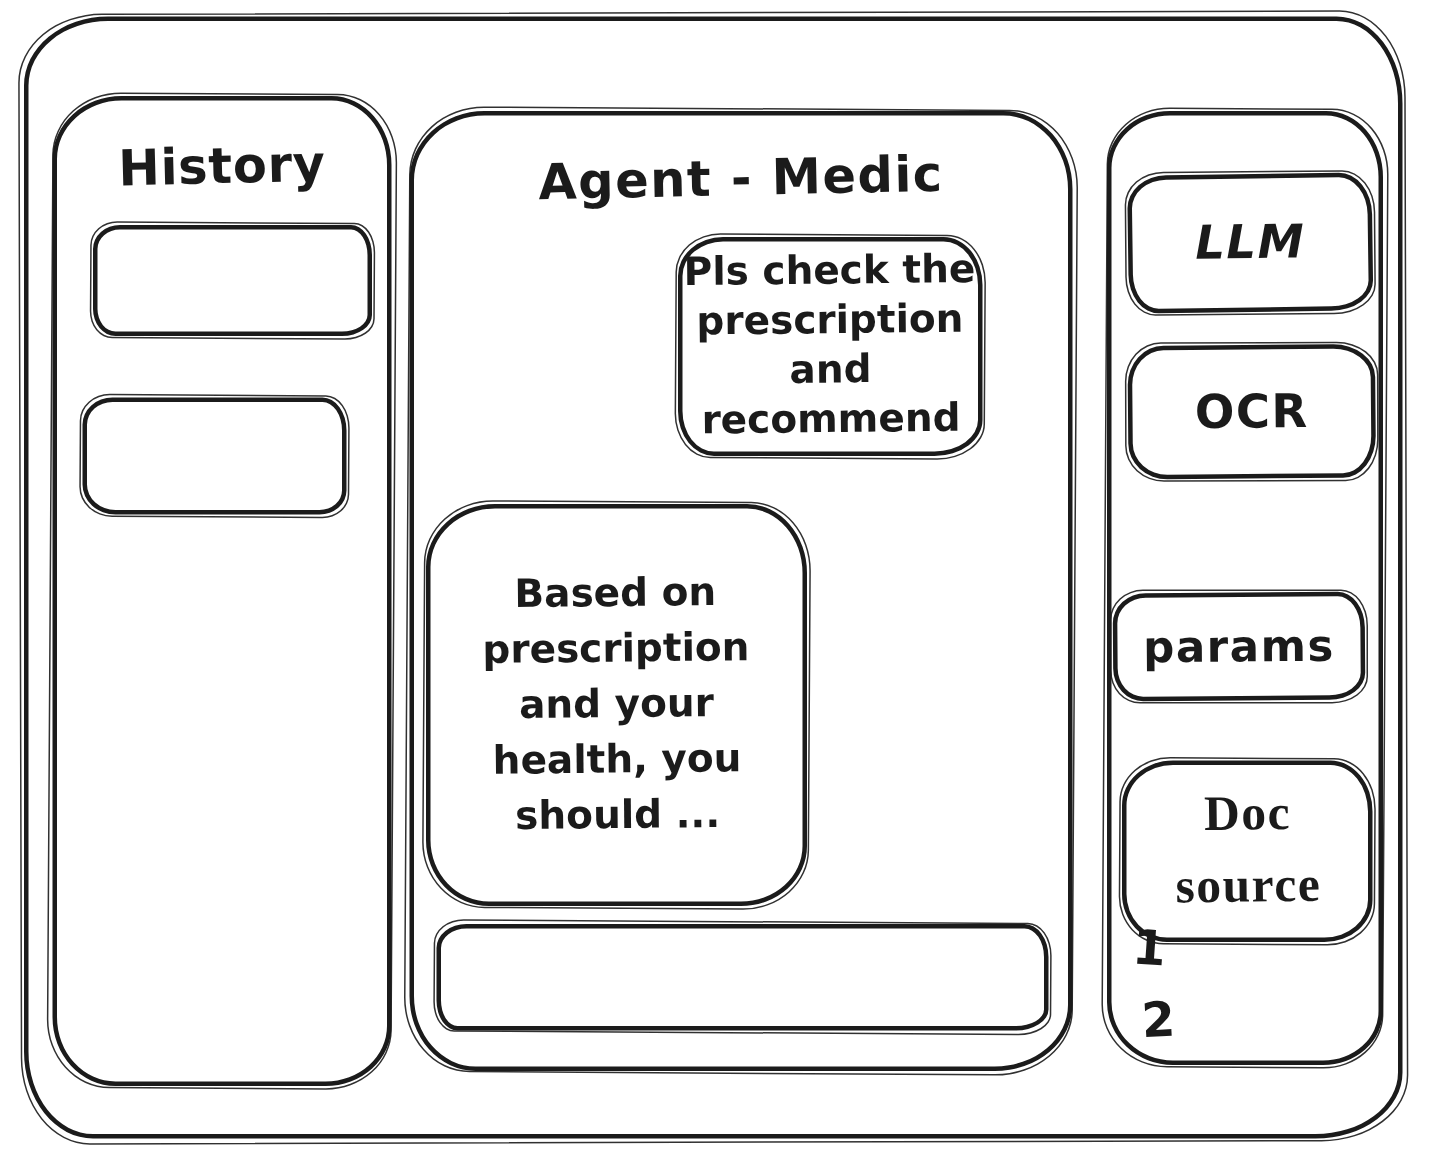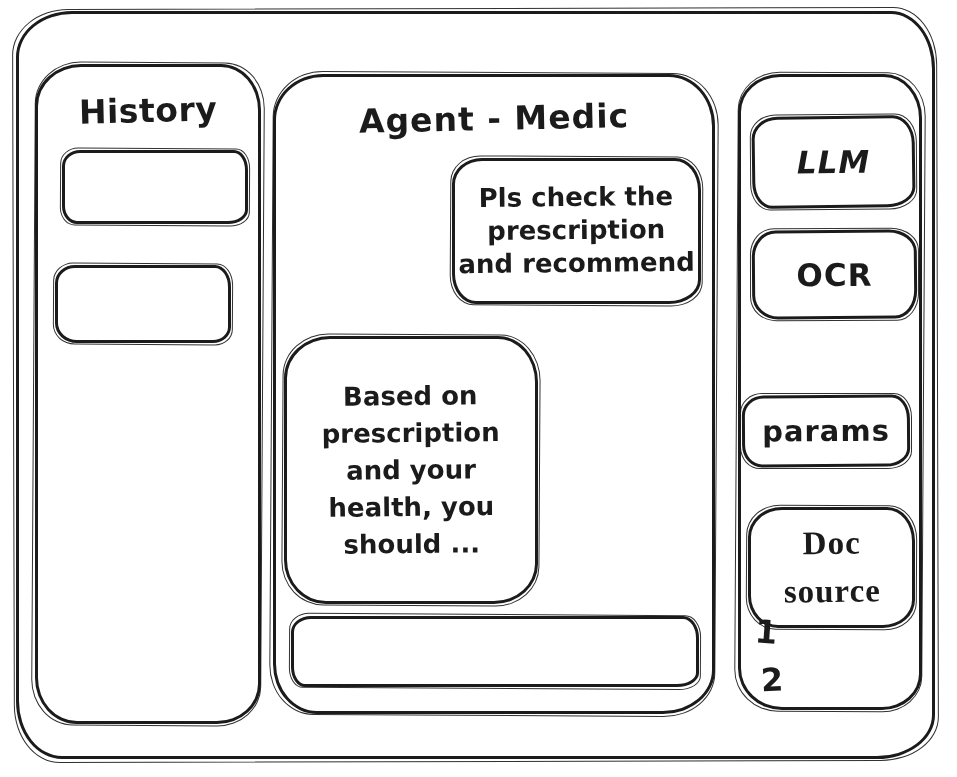--- a/index.html
+++ b/index.html
@@ -63,21 +63,21 @@
     transform: rotate(-1.2deg);
   }
   .bubble {
     display: flex; align-items: center; justify-content: center;
     text-align: center;
     font-size: 26px; font-weight: bold;
     background: #ffffff; border: 3px solid #1b1b1b;
   }
   .bubble span { white-space: pre-line; line-height: 1.27; transform: rotate(-.6deg); }
   .bubble.user {
-    left: 176px; top: 81px; width: 249px; height: 146px;
+    left: 176px; top: 81px; width: 203px; height: 146px;
     border-radius: 30px 26px 32px 24px / 26px 32px 24px 30px;
   }
   .bubble.asst {
     left: 8px; top: 259px; width: 254px; height: 268px;
     border-radius: 46px 40px 44px 42px / 42px 46px 40px 44px;
     font-size: 26px;
   }
   .bubble.asst span { line-height: 1.42; }
   .input-wrap {
     left: 15px; top: 539px; width: 408px; height: 71px;

